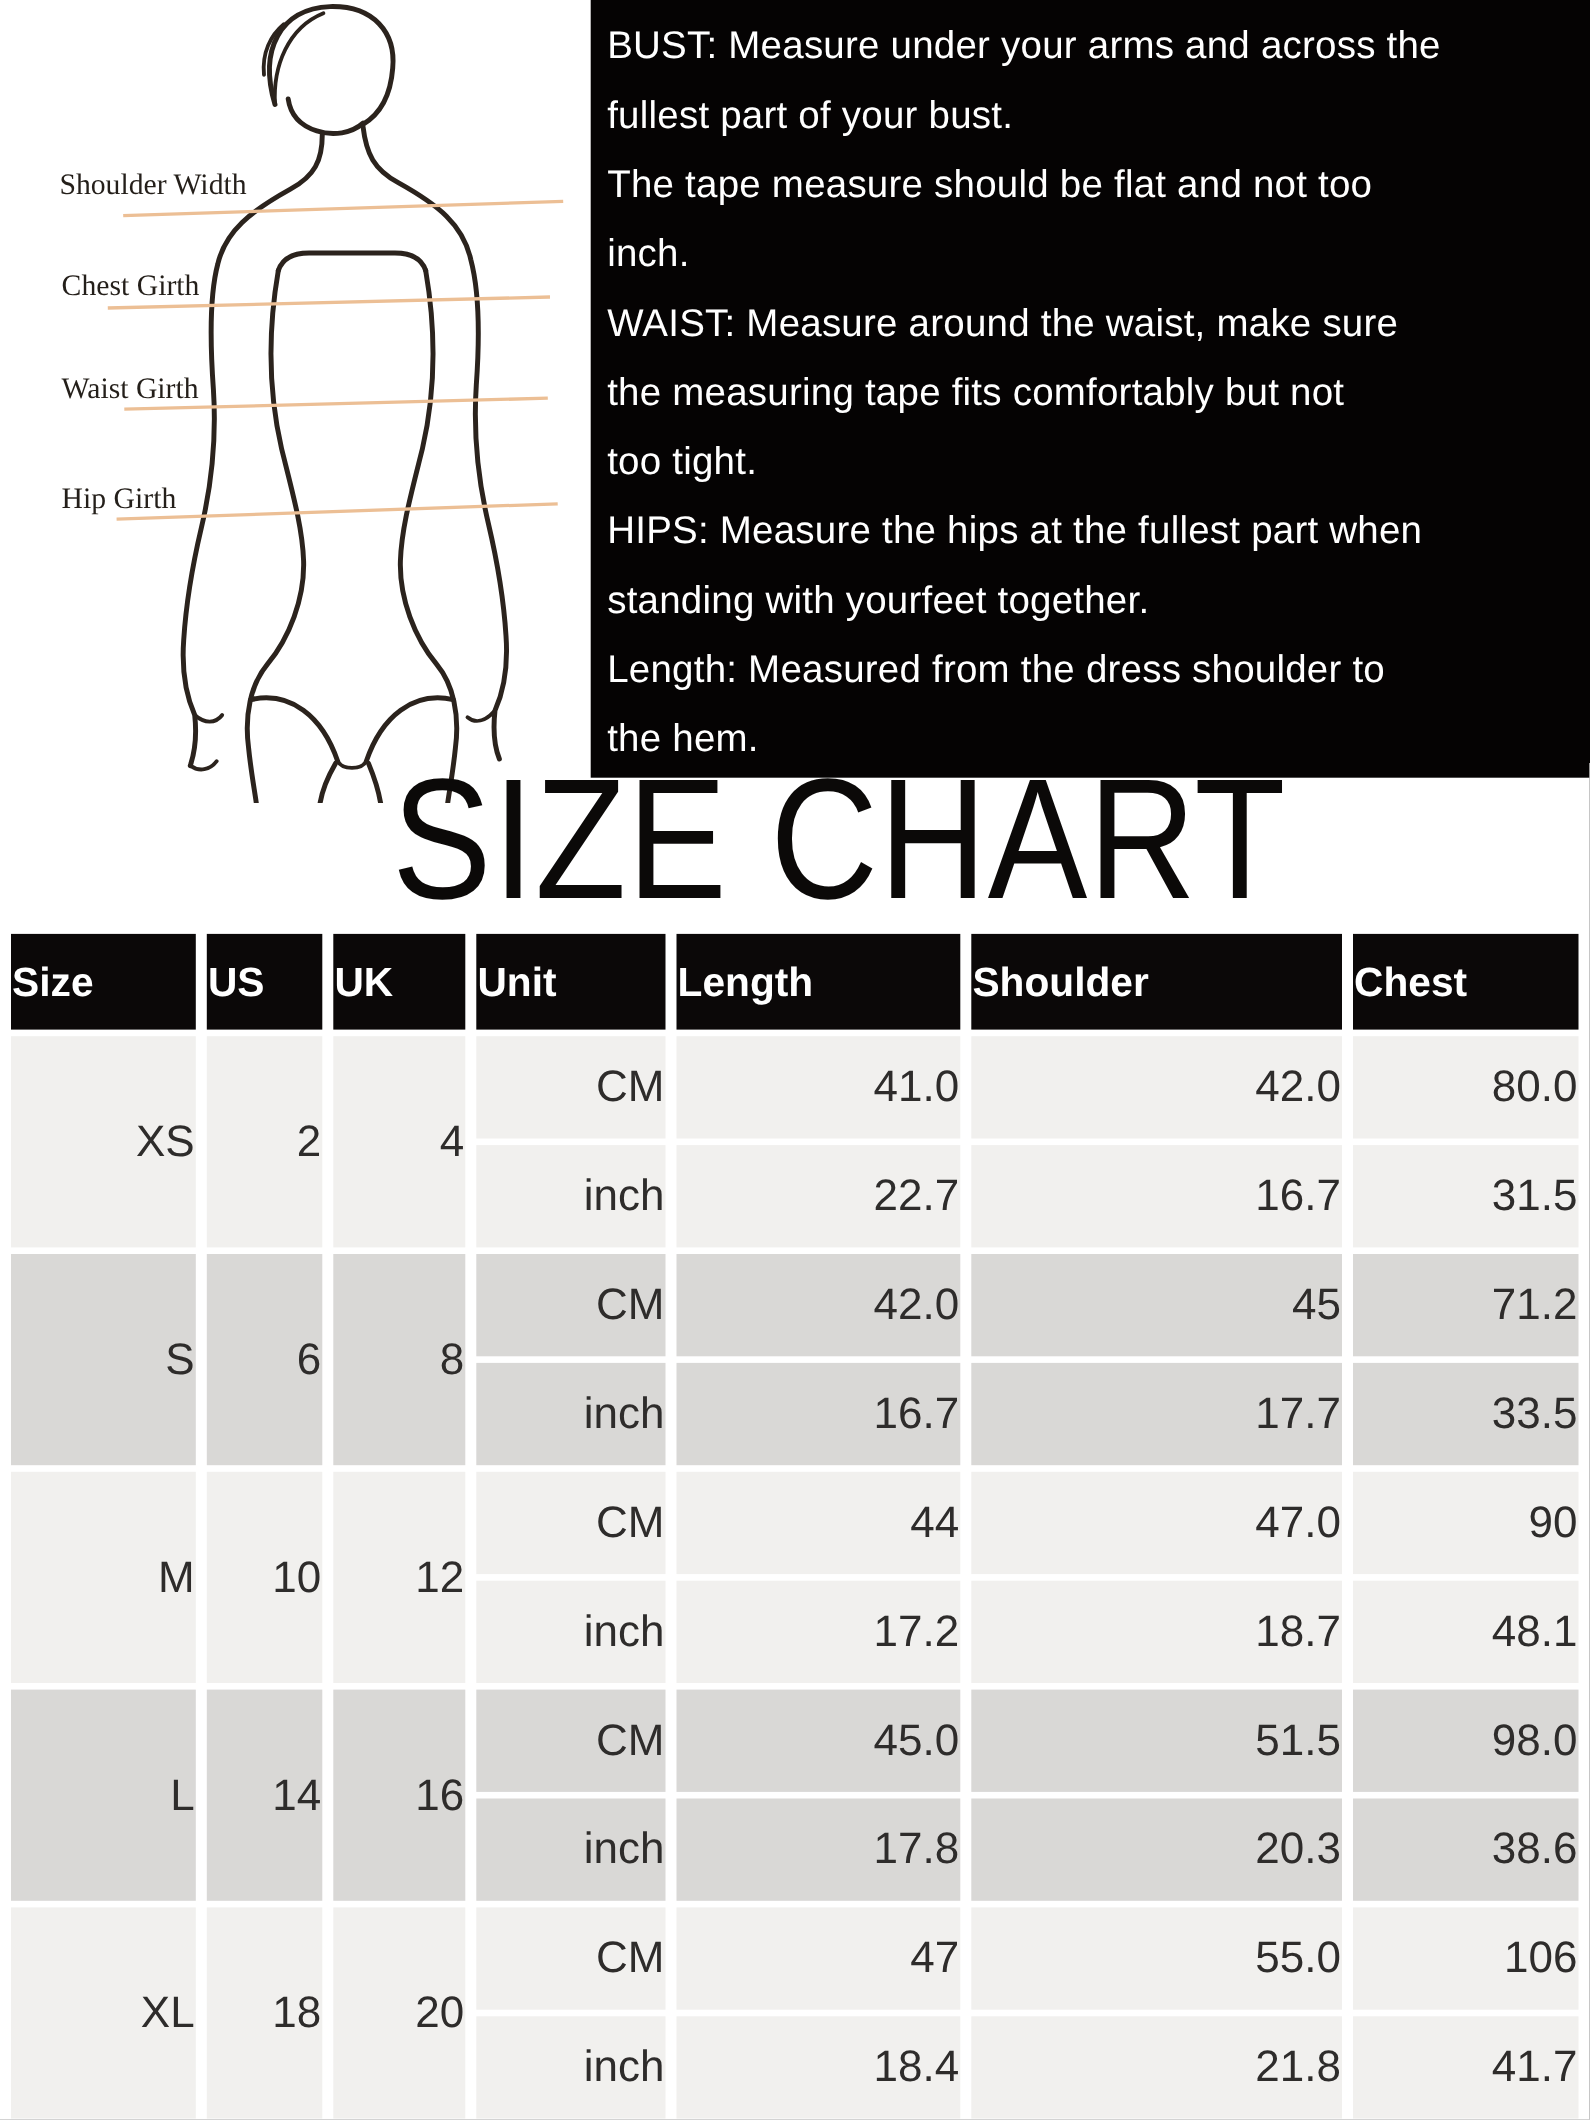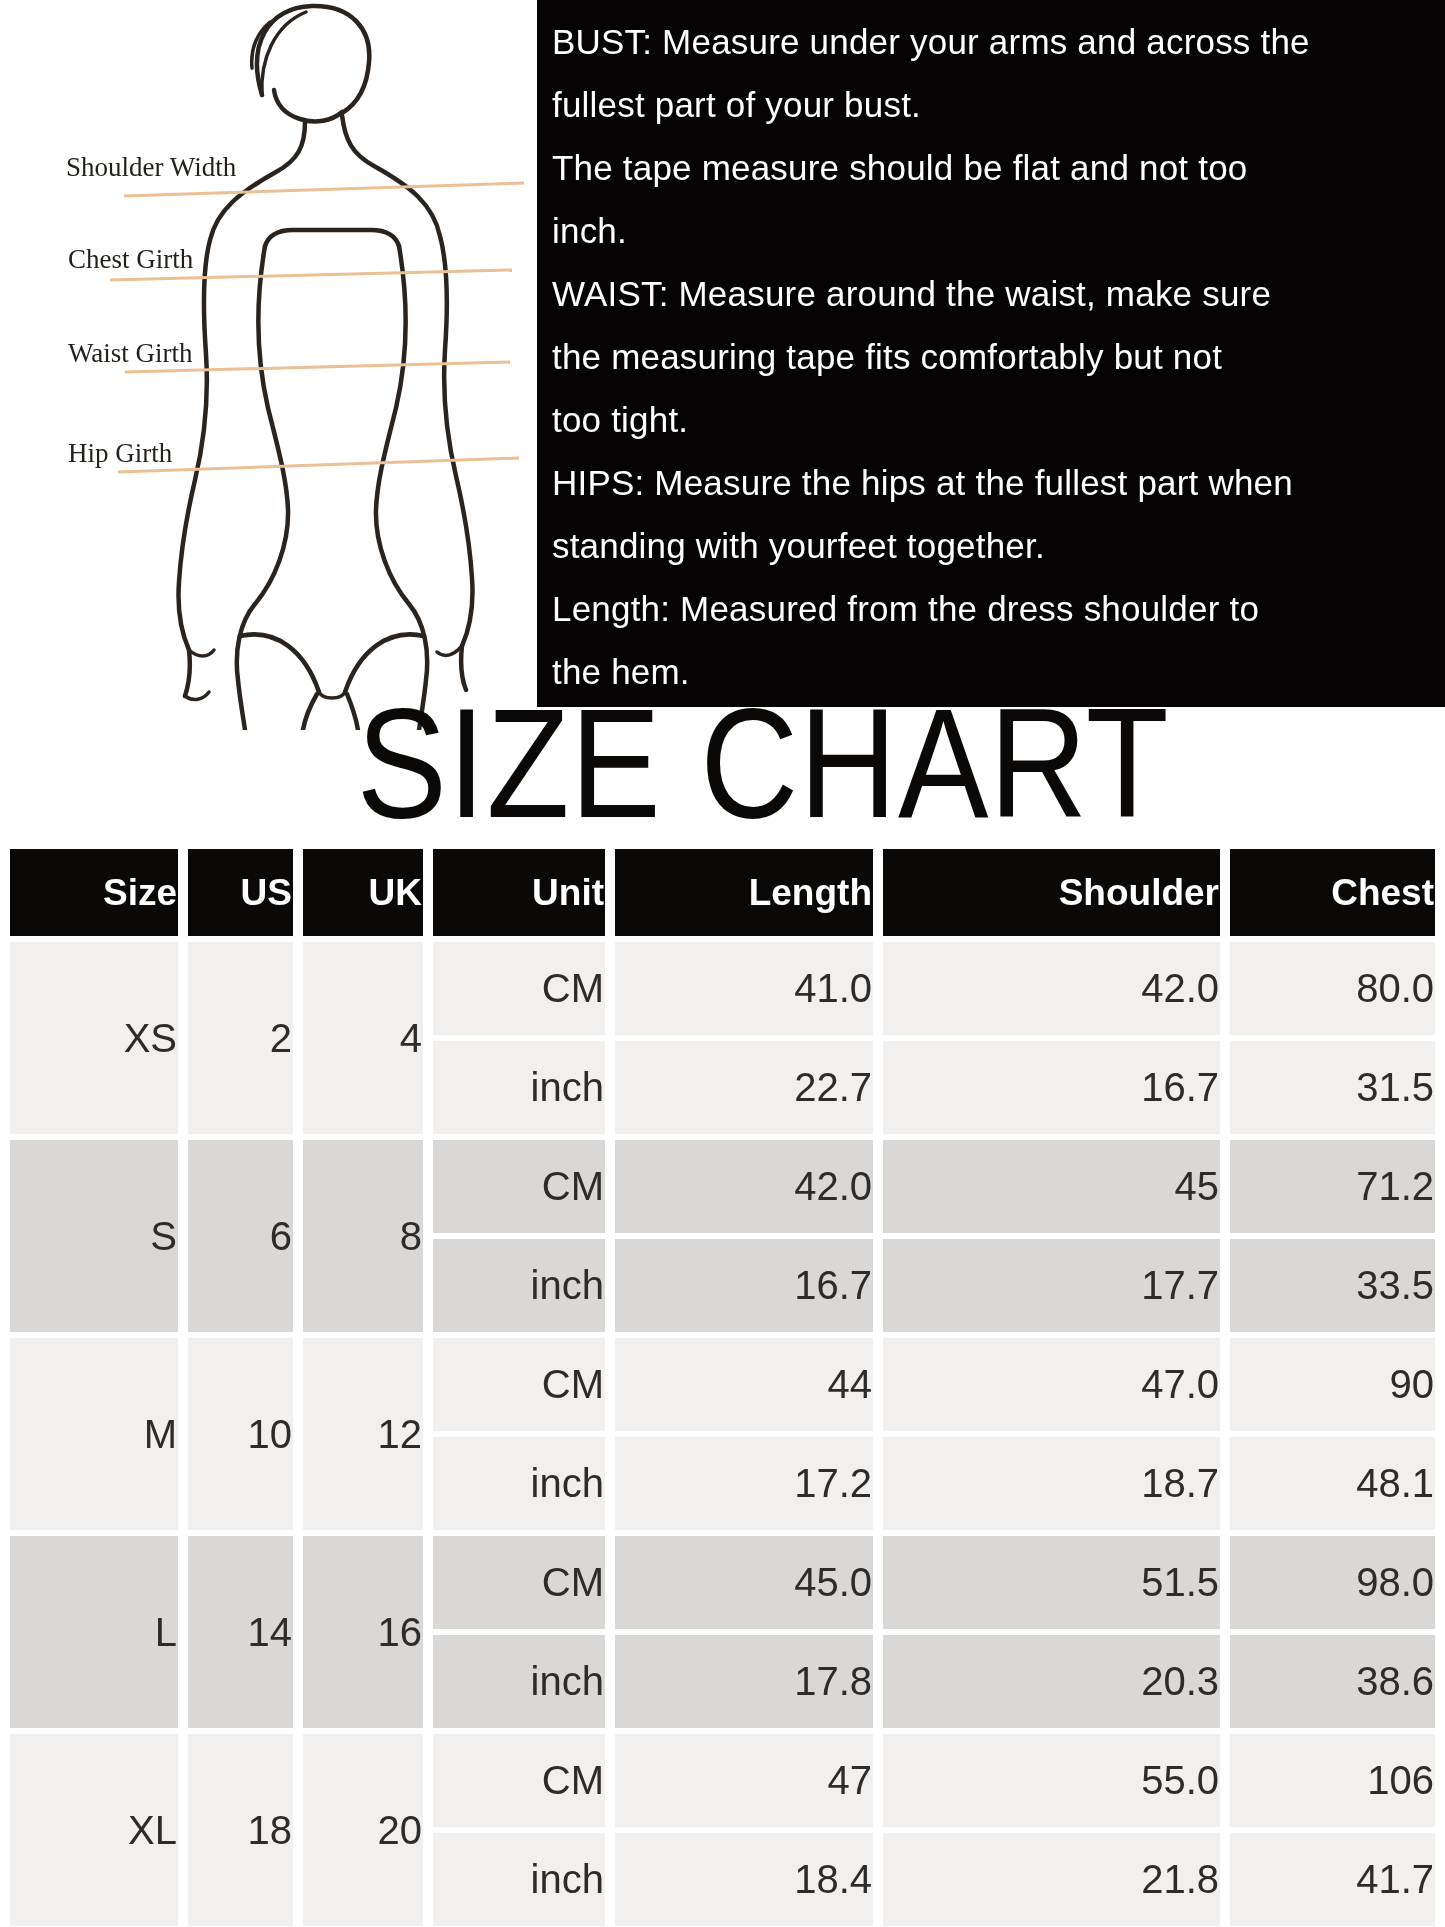--- a/index.html
+++ b/index.html
@@ -1,40 +1,40 @@
 <!DOCTYPE html>
 <html><head>
 <meta charset="utf-8">
 <style>
   html,body{margin:0;padding:0;background:#9a9a9a;}
   .canvas{position:relative;width:1445px;height:1927px;background:#ffffff;overflow:hidden;
           font-family:"Liberation Sans",sans-serif;}
 
   
-  .figure-area{position:absolute;left:12px;top:0;width:537px;height:730px;}
+  .figure-area{position:absolute;left:0;top:0;width:537px;height:730px;}
   .figure-area svg{position:absolute;left:0;top:0;}
   .diag-label{position:absolute;font-family:"Liberation Serif",serif;font-size:27px;color:#241f1a;
               white-space:nowrap;}
 
   
   .info-box{position:absolute;left:537px;top:0;width:1008px;height:707px;background:#050303;
             color:#ffffff;padding:10px 0 0 15px;box-sizing:border-box;}
   .info-line{font-size:35px;line-height:63px;white-space:nowrap;letter-spacing:.2px;}
 
   
   .title{position:absolute;left:298px;top:692px;width:930px;height:142px;margin:0;
          display:flex;align-items:center;justify-content:center;
          font-size:156px;font-weight:400;color:#0b0908;line-height:1;letter-spacing:1px;
          transform:scaleX(.87);transform-origin:center;white-space:nowrap;}
 
   
   .size-table{position:absolute;left:0;top:843px;width:1445px;
               border-collapse:separate;border-spacing:10px 6px;table-layout:fixed;}
   .size-table th{background:#0b0808;color:#ffffff;font-size:37px;font-weight:700;
-                 height:85px;text-align:right;vertical-align:middle;}
+                 height:85px;text-align:left;vertical-align:middle;}
   .size-table td{font-size:40px;color:#2e2c2b;text-align:right;vertical-align:middle;height:91px;}
   tr.light td{background:#f1f0ee;}
   tr.dark td{background:#d9d8d6;}
 </style>
 </head>
 <body>
 
 <div class="canvas">
 
   <div class="figure-area">

